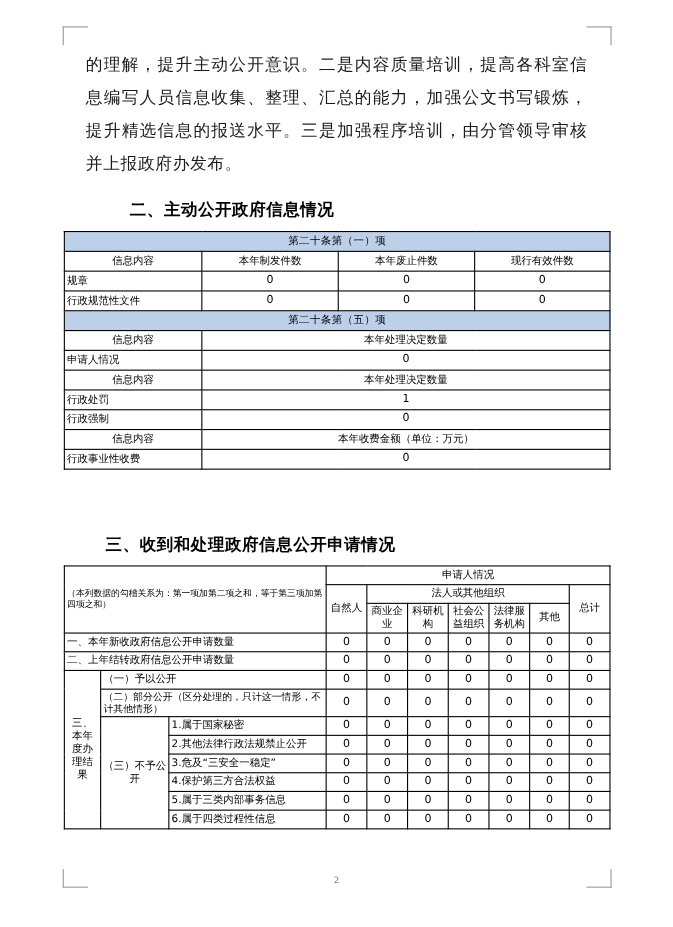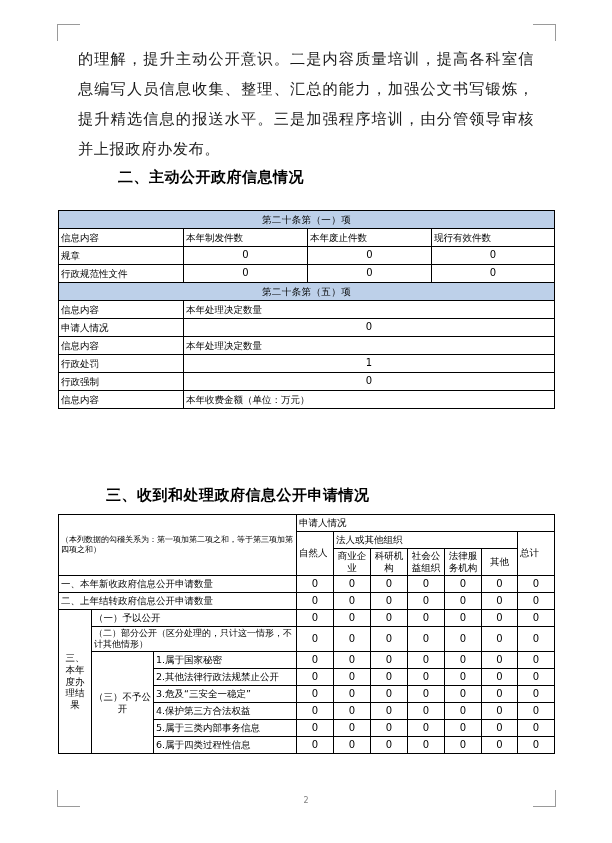--- a/index.html
+++ b/index.html
@@ -52,22 +52,22 @@
 
   
   .heading {
     position: absolute;
     font-family: "DejaVu Sans", "Liberation Sans", sans-serif;
     font-weight: bold;
     font-size: 15px;
     letter-spacing: 0.5px;
     color: #000;
   }
-  #heading-two   { left: 118px; top: 168px; }
-  #heading-three { left: 106px; top: 486px; }
+  #heading-two   { left: 118px; top: 181px; }
+  #heading-three { left: 96px; top: 486px; }
 
   
   table.doc {
     position: absolute;
     border-collapse: collapse;
     table-layout: fixed;
     font-size: 9px;
     color: #000;
   }
   table.doc td, table.doc th {
@@ -76,21 +76,21 @@
     vertical-align: middle;
     font-weight: normal;
     line-height: 1.25;
   }
   .band {
     background: #bdd0e9;
     text-align: center;
     font-size: 9.5px;
     letter-spacing: .4px;
   }
-  .colhead { font-size: 9.5px; }
+  .colhead { text-align: center; font-size: 9.5px; }
   .rowlabel { text-align: left; padding-left: 5px; font-size: 9.5px; }
   .num { text-align: center; font-size: 10px; }
 
   
   #table-public-info {
     left: 58px;
     top: 210px;
     width: 496px;
   }
   #table-public-info td { height: 15px; }
@@ -197,20 +197,24 @@
       </tr>
       <tr>
         <td class="rowlabel">行政强制</td>
         <td class="num" colspan="3">0</td>
       </tr>
 
       <tr>
         <td class="colhead">信息内容</td>
         <td class="colhead" colspan="3">本年收费金额（单位：万元）</td>
       </tr>
+      <tr>
+        <td class="rowlabel">行政事业性收费</td>
+        <td class="num" colspan="3">0</td>
+      </tr>
     </tbody>
   </table>
 
   <div class="heading" id="heading-three">三、收到和处理政府信息公开申请情况</div>
 
   <table class="doc" id="table-requests">
     <colgroup>
       <col style="width:33px">
       <col style="width:62px">
       <col style="width:143px">

